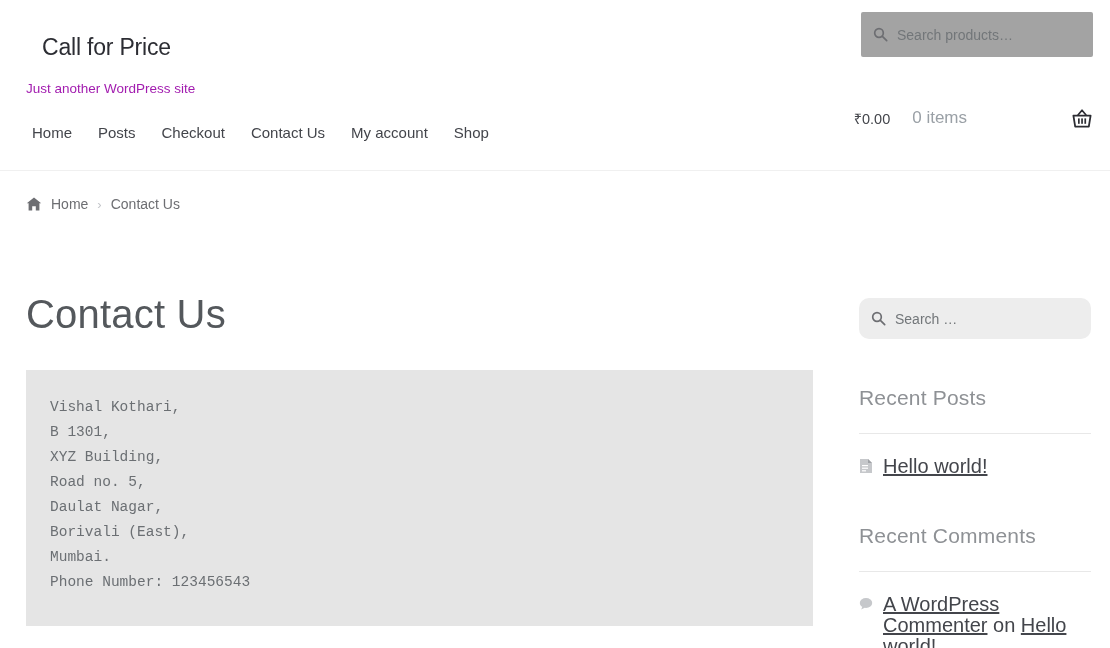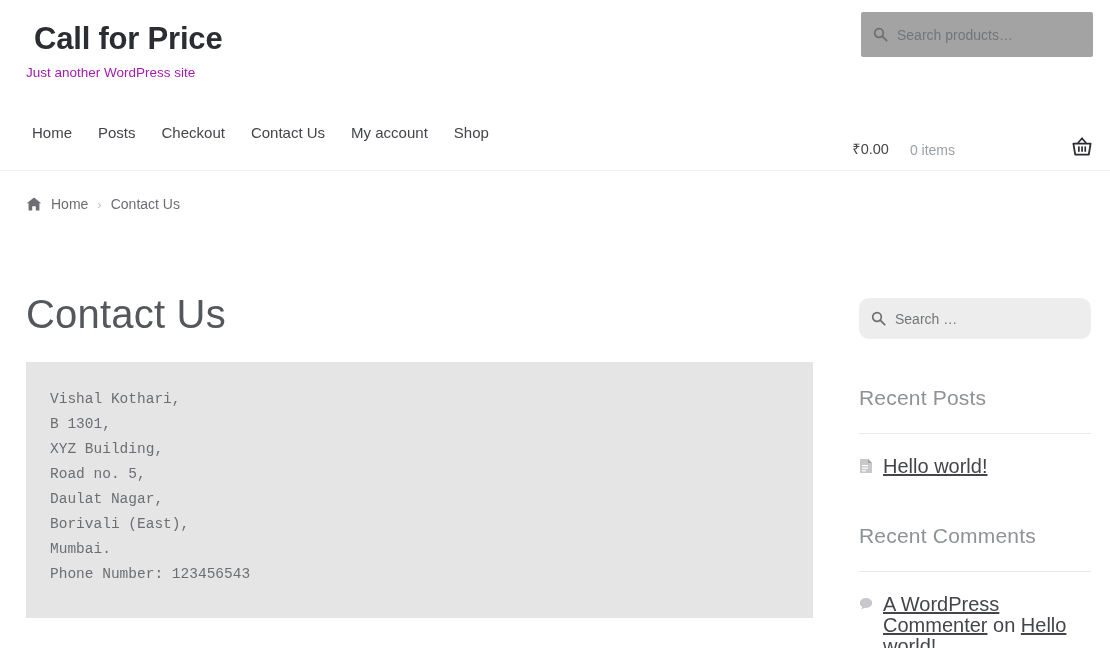--- a/index.html
+++ b/index.html
@@ -28,24 +28,24 @@
     position: relative;
     padding: 0;
   }
 
   .branding {
     position: absolute;
     left: 26px;
     top: 14px;
   }
   .site-title {
-    margin: 8px;
-    font-size: 31px;
+    margin: 16px;
+    font-size: 23px;
     line-height: 34px;
-    font-weight: bold;
+    font-weight: normal;
     color: #2c2d33;
     letter-spacing: -0.2px;
   }
   .site-description {
     margin: 5px 0 0 0;
     font-size: 13.5px;
     line-height: 17px;
     color: #a21caf;
     font-weight: normal;
   }
@@ -114,32 +114,32 @@
     text-decoration: none;
     white-space: nowrap;
   }
 
   .cart-contents {
     position: absolute;
     right: 17px;
     top: 0;
     height: 50px;
     display: flex;
-    align-items: flex-end;
-    gap: 12px;
+    align-items: flex-start;
+    gap: 0;
   }
   .cart-amount {
     font-size: 14.5px;
     color: #43454b;
     font-weight: normal;
   }
   .cart-count {
-    font-size: 14px;
+    font-size: 17px;
     color: #9aa0a6;
-    margin-left: 9px;
+    margin-left: 22px;
   }
   .basket-ico {
     margin-left: 104px;
     width: 22px;
     height: 22px;
     display: block;
   }
   .basket-ico svg { display: block; }
 
   .header-rule {
@@ -188,21 +188,21 @@
   }
   .entry-title {
     margin: 0;
     font-size: 40px;
     line-height: 48px;
     font-weight: 300;
     color: #54585c;
     letter-spacing: 0.2px;
   }
   .entry-content {
-    margin-top: 24px;
+    margin-top: 32px;
   }
   pre.address-block {
     margin: 0;
     background: #e5e5e5;
     padding: 25px 24px 26px 24px;
     font-family: "Liberation Mono", monospace;
     font-size: 14.5px;
     line-height: 25px;
     color: #6b6f73;
     white-space: pre;

